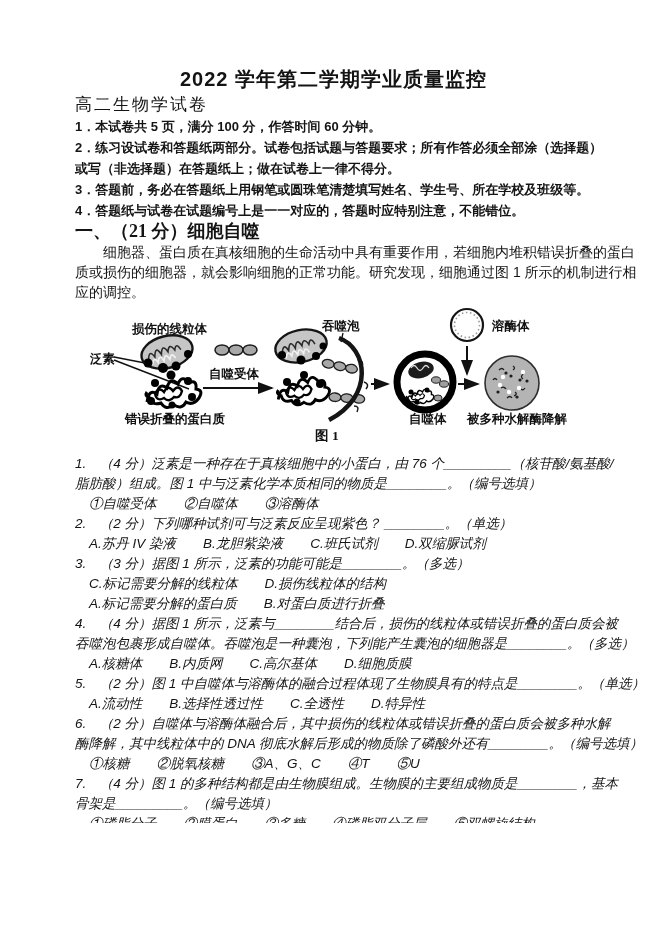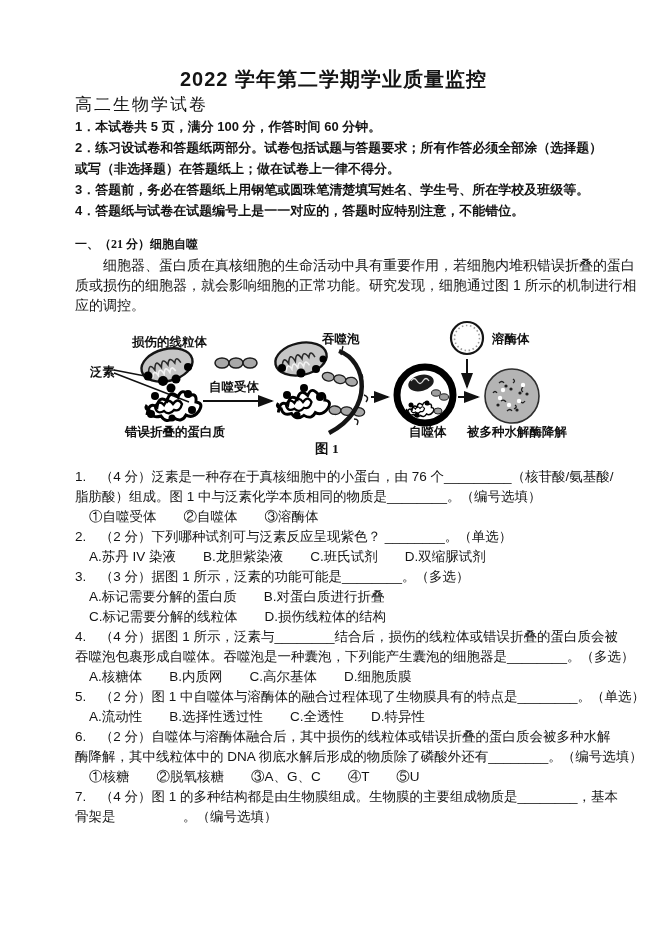--- a/index.html
+++ b/index.html
@@ -12,37 +12,37 @@
   .content { padding:66px 68px 0 75px; }
 
   .title    { text-align:center; font-size:20px; font-weight:bold; letter-spacing:1px; line-height:26px; }
   .subtitle { text-align:left; font-size:17px; letter-spacing:2px; line-height:23px; margin-top:1px; }
 
   .notice-label { font-weight:bold; font-size:14px; line-height:21px; margin-top:9px; }
   .notice-line  { font-weight:bold; font-size:13px; line-height:21px; white-space:nowrap; }
 
   .section-heading {
     font-family:"Liberation Serif", serif; font-weight:bold;
-    font-size:12px; line-height:21px; margin-top:13px;
+    font-size:18px; line-height:21px; 
   }
   .para-line {
     font-family:Liberation Sans, sans-serif;
     font-size:14px; line-height:20px; white-space:nowrap;
   }
   .para-line.indent { text-indent:28px; }
 
   .figure { position:relative; width:517px; height:142px; margin-top:2px; }
   .figure svg { display:block; }
   .figure text {
     font-family:"Liberation Serif", serif; font-size:12.5px; font-weight:bold; fill:#111;
   }
   .figure text.caption { font-size:13.5px; }
 
   .questions { margin-top:8px; }
-  .qline { font-size:13.5px; line-height:20px; white-space:nowrap; }
+  .qline { font-size:13.5px; line-height:20px; white-space:nowrap;font-style:italic; }
   .qline.opt { padding-left:14px; }
 
   .footer { text-align:center; font-size:11.5px; color:#222; margin-top:27px; letter-spacing:1px; }
 </style>
 </head>
 <body>
 
 <div class="page">
   <div class="content">
 
@@ -203,22 +203,22 @@
         <div class="qline">1.　（4 分）泛素是一种存在于真核细胞中的小蛋白，由 76 个_________（核苷酸/氨基酸/</div>
         <div class="qline">脂肪酸）组成。图 1 中与泛素化学本质相同的物质是________。（编号选填）</div>
         <div class="qline opt">①自噬受体　　②自噬体　　③溶酶体</div>
       </div>
       <div>
         <div class="qline">2.　（2 分）下列哪种试剂可与泛素反应呈现紫色？ ________。（单选）</div>
         <div class="qline opt">A.苏丹 IV 染液　　B.龙胆紫染液　　C.班氏试剂　　D.双缩脲试剂</div>
       </div>
       <div>
         <div class="qline">3.　（3 分）据图 1 所示，泛素的功能可能是________。（多选）</div>
+        <div class="qline opt">C.标记需要分解的线粒体　　D.损伤线粒体的结构</div>
         <div class="qline opt">A.标记需要分解的蛋白质　　B.对蛋白质进行折叠</div>
-        <div class="qline opt">C.标记需要分解的线粒体　　D.损伤线粒体的结构</div>
       </div>
       <div>
         <div class="qline">4.　（4 分）据图 1 所示，泛素与________结合后，损伤的线粒体或错误折叠的蛋白质会被</div>
         <div class="qline">吞噬泡包裹形成自噬体。吞噬泡是一种囊泡，下列能产生囊泡的细胞器是________。（多选）</div>
         <div class="qline opt">A.核糖体　　B.内质网　　C.高尔基体　　D.细胞质膜</div>
       </div>
       <div>
         <div class="qline">5.　（2 分）图 1 中自噬体与溶酶体的融合过程体现了生物膜具有的特点是________。（单选）</div>
         <div class="qline opt">A.流动性　　B.选择性透过性　　C.全透性　　D.特异性</div>
       </div>

